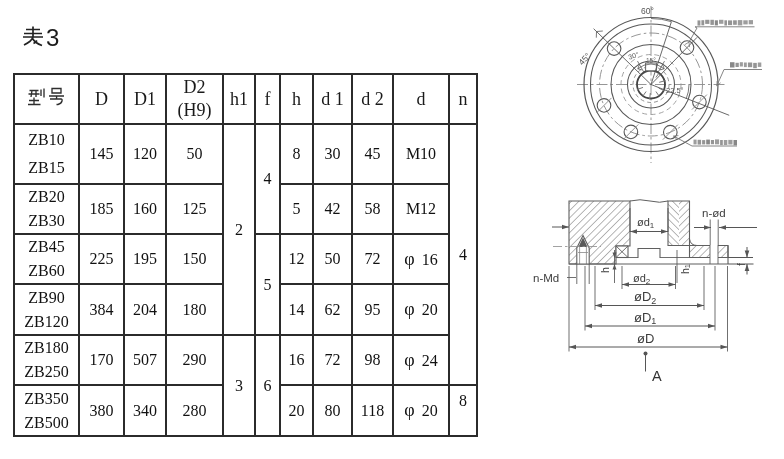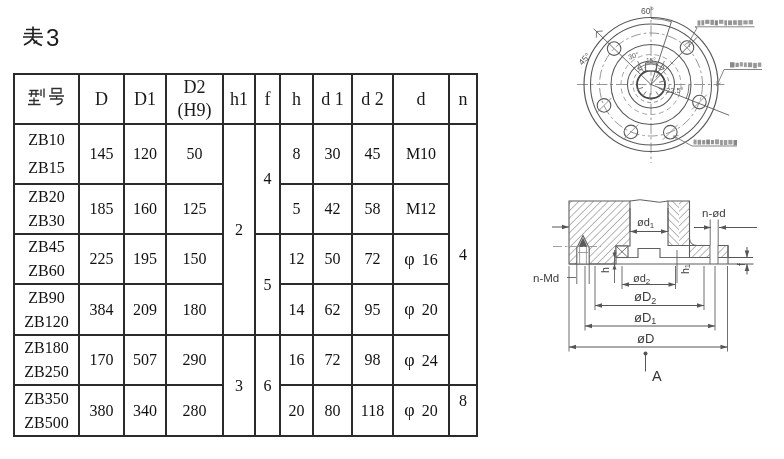--- a/index.html
+++ b/index.html
@@ -84,21 +84,21 @@
  <td class="v" rowspan="2">5</td>
  <td class="v">12</td>
         <td class="v">50</td>
         <td class="v">72</td>
         <td class="v"><span style="font-size:18px">φ</span>  16</td>
 </tr>
 
 <tr style="height:51px">
  <td class="m">ZB90<br>ZB120</td>
         <td class="v">384</td>
-        <td class="v">209</td>
+        <td class="v">204</td>
         <td class="v">180</td>
  <td class="v">14</td>
         <td class="v">62</td>
         <td class="v">95</td>
         <td class="v"><span style="font-size:18px">φ</span>  20</td>
 </tr>
 
 <tr style="height:50px">
  <td class="m">ZB180<br>ZB250</td>
         <td class="v">170</td>

